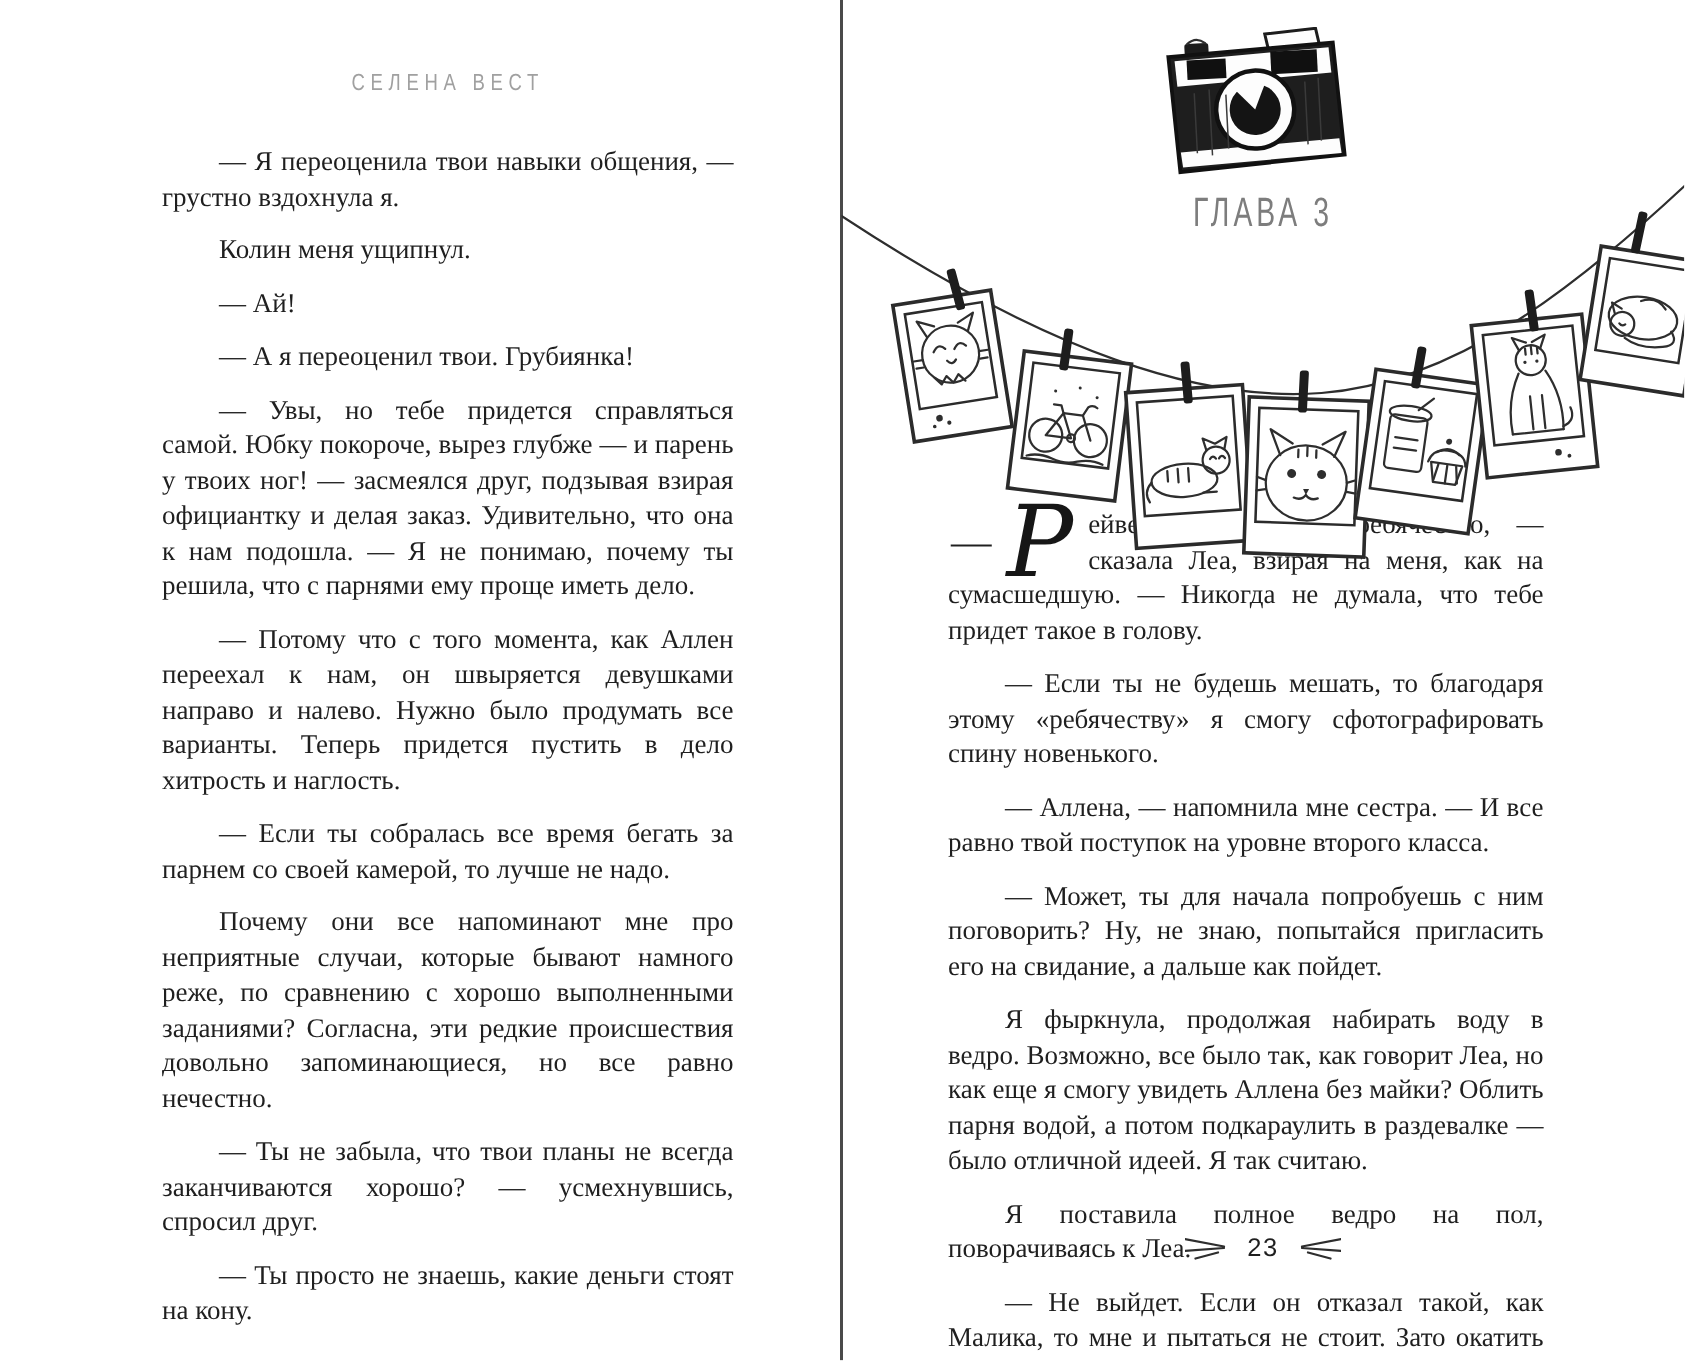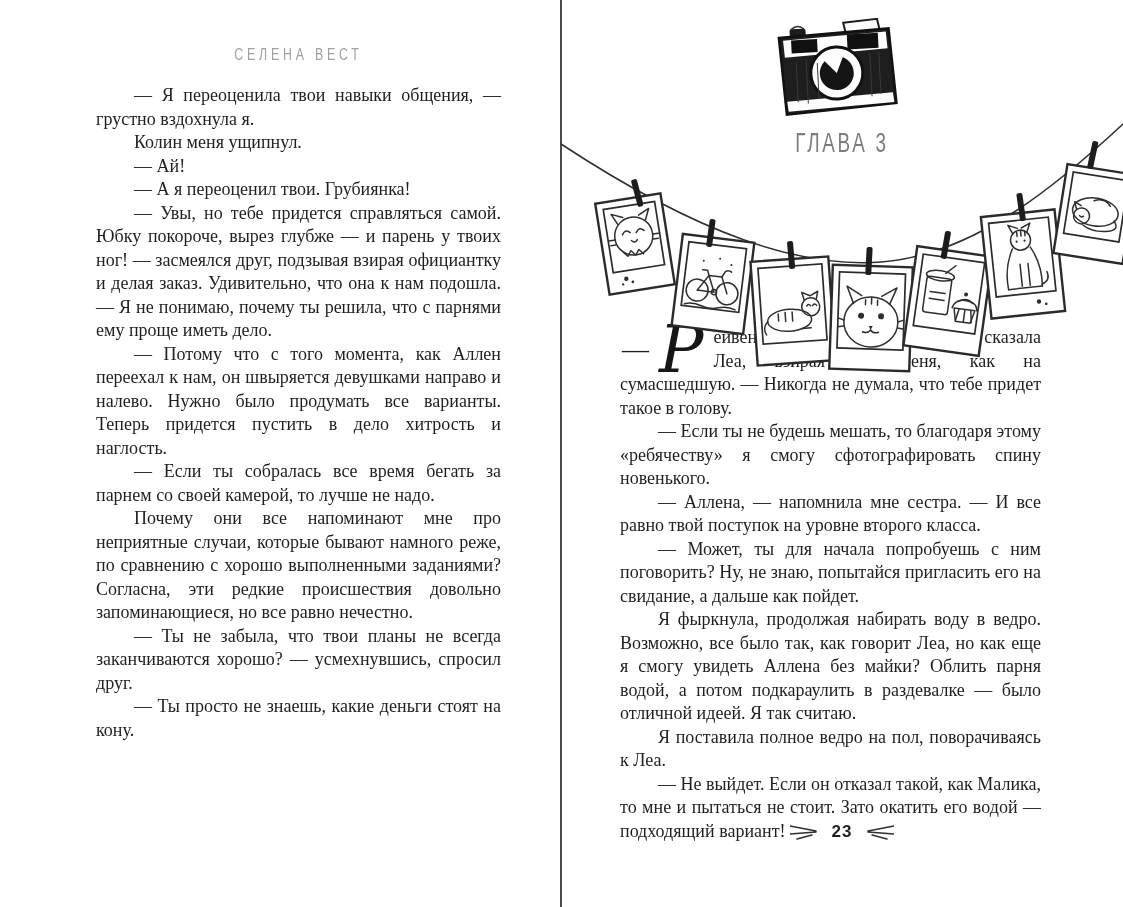--- a/index.html
+++ b/index.html
@@ -10,38 +10,38 @@
   .gutter{position:absolute;left:560px;top:0;width:2px;height:907px;background:#4a4a4a;}
 
   
   .running-header{
     position:absolute;left:96px;top:47px;width:405px;text-align:center;
     font-family:"Liberation Sans",sans-serif;font-size:13px;letter-spacing:4px;
     color:#a0a0a0;transform:scaleY(1.2) scaleX(.95);font-weight:400;
   }
   .left-text{position:absolute;left:96px;top:84px;width:405px;}
   .body-text{font-size:18px;line-height:23.5px;text-align:justify;color:#1f1f1f;}
-  .body-text p{margin:0;text-indent:38px;}
+  .body-text p{margin:12px;text-indent:38px;}
 
   
   .chapter-heading{
     position:absolute;left:622px;top:131px;width:440px;text-align:center;
     font-family:"Liberation Sans",sans-serif;font-size:21px;letter-spacing:3px;
     color:#7d7d7d;transform:scaleY(1.3) scaleX(.9);font-weight:400;z-index:3;
   }
   .camera-wrap{position:absolute;left:772px;top:18px;width:132px;height:118px;z-index:2;}
   .garland-wrap{position:absolute;left:561px;top:96px;width:562px;height:330px;z-index:1;}
   .right-text{position:absolute;left:620px;top:326px;width:421px;}
   .opening{text-indent:0 !important;}
   .opencap{float:left;display:flex;align-items:center;height:46px;margin:1px 10px 0 2px;}
   .cap-dash{font-size:27px;margin-right:10px;line-height:1;transform:translateY(-1px);}
   .cap-letter{font-family:"DejaVu Serif",serif;font-style:italic;font-size:66px;line-height:.78;color:#161616;}
   .folio{
     position:absolute;left:622px;top:822px;width:440px;display:flex;
-    align-items:center;justify-content:center;gap:12px;font-weight:bold;
+    align-items:center;justify-content:center;gap:12px;
   }
   .folio-num{font-size:17px;color:#1f1f1f;letter-spacing:1px;font-family:"Liberation Sans",sans-serif;}
   .whisker{display:block;}
 
   .ink{stroke:#2e2e2e;fill:none;stroke-width:1.5;stroke-linecap:round;stroke-linejoin:round;}
 </style>
 </head>
 <body>
 
 <div class="spread">

